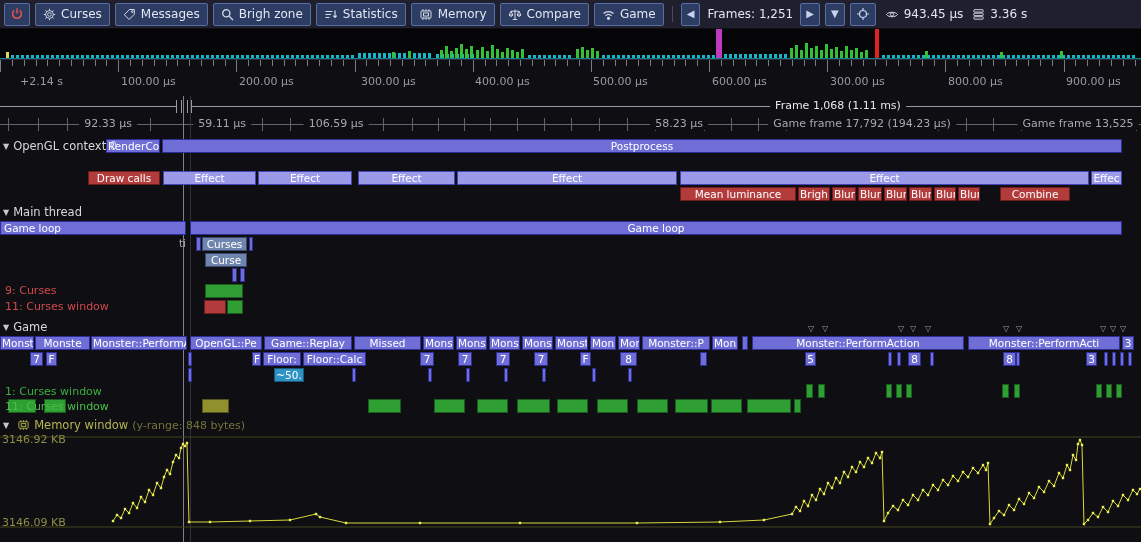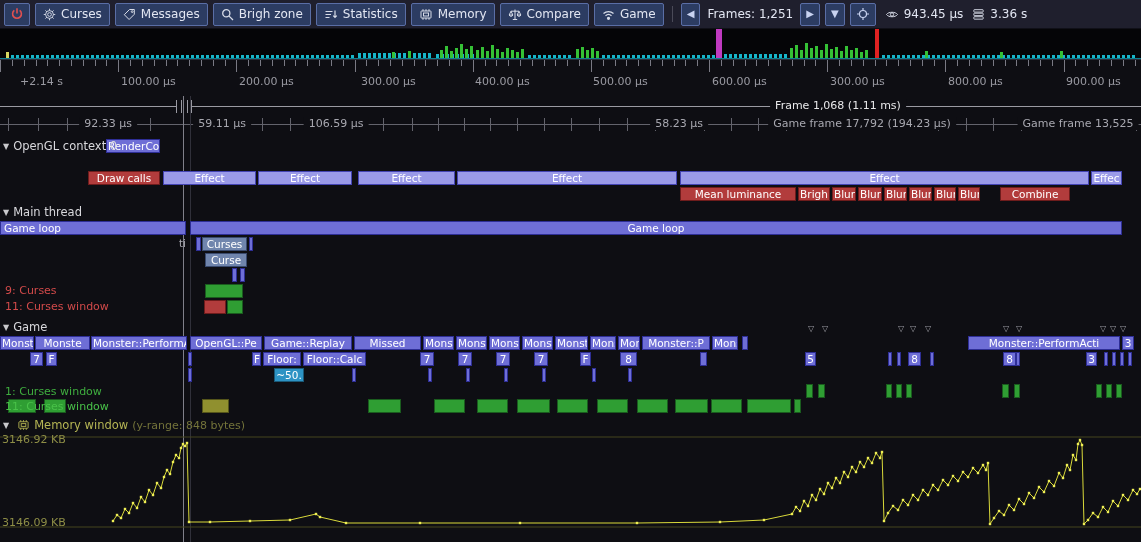--- a/index.html
+++ b/index.html
@@ -600,20 +600,21 @@
     <div class="tmark" style="left: 822px; top: 325px;">▽</div>
     <div class="tmark" style="left: 898px; top: 325px;">▽</div>
     <div class="tmark" style="left: 910px; top: 325px;">▽</div>
     <div class="tmark" style="left: 925px; top: 325px;">▽</div>
     <div class="tmark" style="left: 1003px; top: 325px;">▽</div>
     <div class="tmark" style="left: 1016px; top: 325px;">▽</div>
     <div class="tmark" style="left: 1100px; top: 325px;">▽</div>
     <div class="tmark" style="left: 1110px; top: 325px;">▽</div>
     <div class="tmark" style="left: 1120px; top: 325px;">▽</div>
     <div class="zone" style="left: 106px; top: 139px; width: 54px; background: rgb(110, 110, 214); border-color: rgb(46, 46, 150);">RenderCont</div>
+    <div class="zone" style="left: 162px; top: 139px; width: 960px; background: rgb(110, 110, 214); border-color: rgb(46, 46, 150);">Postprocess</div>
     <div class="zone" style="left: 88px; top: 171px; width: 72px; background: rgb(178, 60, 60); border-color: rgb(110, 28, 28);">Draw calls</div>
     <div class="zone" style="left: 163px; top: 171px; width: 93px; background: rgb(154, 154, 232); border-color: rgb(68, 68, 180);">Effect</div>
     <div class="zone" style="left: 258px; top: 171px; width: 94px; background: rgb(154, 154, 232); border-color: rgb(68, 68, 180);">Effect</div>
     <div class="zone" style="left: 358px; top: 171px; width: 97px; background: rgb(154, 154, 232); border-color: rgb(68, 68, 180);">Effect</div>
     <div class="zone" style="left: 457px; top: 171px; width: 220px; background: rgb(154, 154, 232); border-color: rgb(68, 68, 180);">Effect</div>
     <div class="zone" style="left: 680px; top: 171px; width: 409px; background: rgb(154, 154, 232); border-color: rgb(68, 68, 180);">Effect</div>
     <div class="zone" style="left: 1091px; top: 171px; width: 31px; background: rgb(154, 154, 232); border-color: rgb(68, 68, 180);">Effec</div>
     <div class="zone" style="left: 680px; top: 187px; width: 116px; background: rgb(178, 60, 60); border-color: rgb(110, 28, 28);">Mean luminance</div>
     <div class="zone" style="left: 798px; top: 187px; width: 32px; background: rgb(178, 60, 60); border-color: rgb(110, 28, 28);">Brigh</div>
     <div class="zone" style="left: 832px; top: 187px; width: 24px; background: rgb(178, 60, 60); border-color: rgb(110, 28, 28);">Blur</div>
@@ -643,20 +644,21 @@
     <div class="zone" style="left: 423px; top: 336px; width: 31px; background: rgb(110, 110, 214); border-color: rgb(46, 46, 150);">Monst</div>
     <div class="zone" style="left: 456px; top: 336px; width: 31px; background: rgb(110, 110, 214); border-color: rgb(46, 46, 150);">Monst</div>
     <div class="zone" style="left: 489px; top: 336px; width: 31px; background: rgb(110, 110, 214); border-color: rgb(46, 46, 150);">Monst</div>
     <div class="zone" style="left: 522px; top: 336px; width: 31px; background: rgb(110, 110, 214); border-color: rgb(46, 46, 150);">Monst</div>
     <div class="zone" style="left: 555px; top: 336px; width: 33px; background: rgb(110, 110, 214); border-color: rgb(46, 46, 150);">Monste</div>
     <div class="zone" style="left: 590px; top: 336px; width: 26px; background: rgb(110, 110, 214); border-color: rgb(46, 46, 150);">Monst</div>
     <div class="zone" style="left: 618px; top: 336px; width: 22px; background: rgb(110, 110, 214); border-color: rgb(46, 46, 150);">Mons</div>
     <div class="zone" style="left: 642px; top: 336px; width: 68px; background: rgb(110, 110, 214); border-color: rgb(46, 46, 150);">Monster::P</div>
     <div class="zone" style="left: 712px; top: 336px; width: 26px; background: rgb(110, 110, 214); border-color: rgb(46, 46, 150);">Mons</div>
     <div class="zone" style="left: 742px; top: 336px; width: 6px; background: rgb(110, 110, 214); border-color: rgb(46, 46, 150);"></div>
+    <div class="zone" style="left: 752px; top: 336px; width: 212px; background: rgb(110, 110, 214); border-color: rgb(46, 46, 150);">Monster::PerformAction</div>
     <div class="zone" style="left: 968px; top: 336px; width: 152px; background: rgb(110, 110, 214); border-color: rgb(46, 46, 150);">Monster::PerformActi</div>
     <div class="zone" style="left: 1122px; top: 336px; width: 12px; background: rgb(110, 110, 214); border-color: rgb(46, 46, 150);">3</div>
     <div class="zone" style="left: 30px; top: 352px; width: 13px; background: rgb(110, 110, 214); border-color: rgb(46, 46, 150);">7</div>
     <div class="zone" style="left: 46px; top: 352px; width: 11px; background: rgb(110, 110, 214); border-color: rgb(46, 46, 150);">F</div>
     <div class="zone" style="left: 188px; top: 352px; width: 3px; background: rgb(110, 110, 214); border-color: rgb(46, 46, 150);"></div>
     <div class="zone" style="left: 252px; top: 352px; width: 9px; background: rgb(110, 110, 214); border-color: rgb(46, 46, 150);">F</div>
     <div class="zone" style="left: 263px; top: 352px; width: 38px; background: rgb(110, 110, 214); border-color: rgb(46, 46, 150);">Floor:</div>
     <div class="zone" style="left: 303px; top: 352px; width: 63px; background: rgb(110, 110, 214); border-color: rgb(46, 46, 150);">Floor::Calc</div>
     <div class="zone" style="left: 420px; top: 352px; width: 14px; background: rgb(110, 110, 214); border-color: rgb(46, 46, 150);">7</div>
     <div class="zone" style="left: 458px; top: 352px; width: 14px; background: rgb(110, 110, 214); border-color: rgb(46, 46, 150);">7</div>

